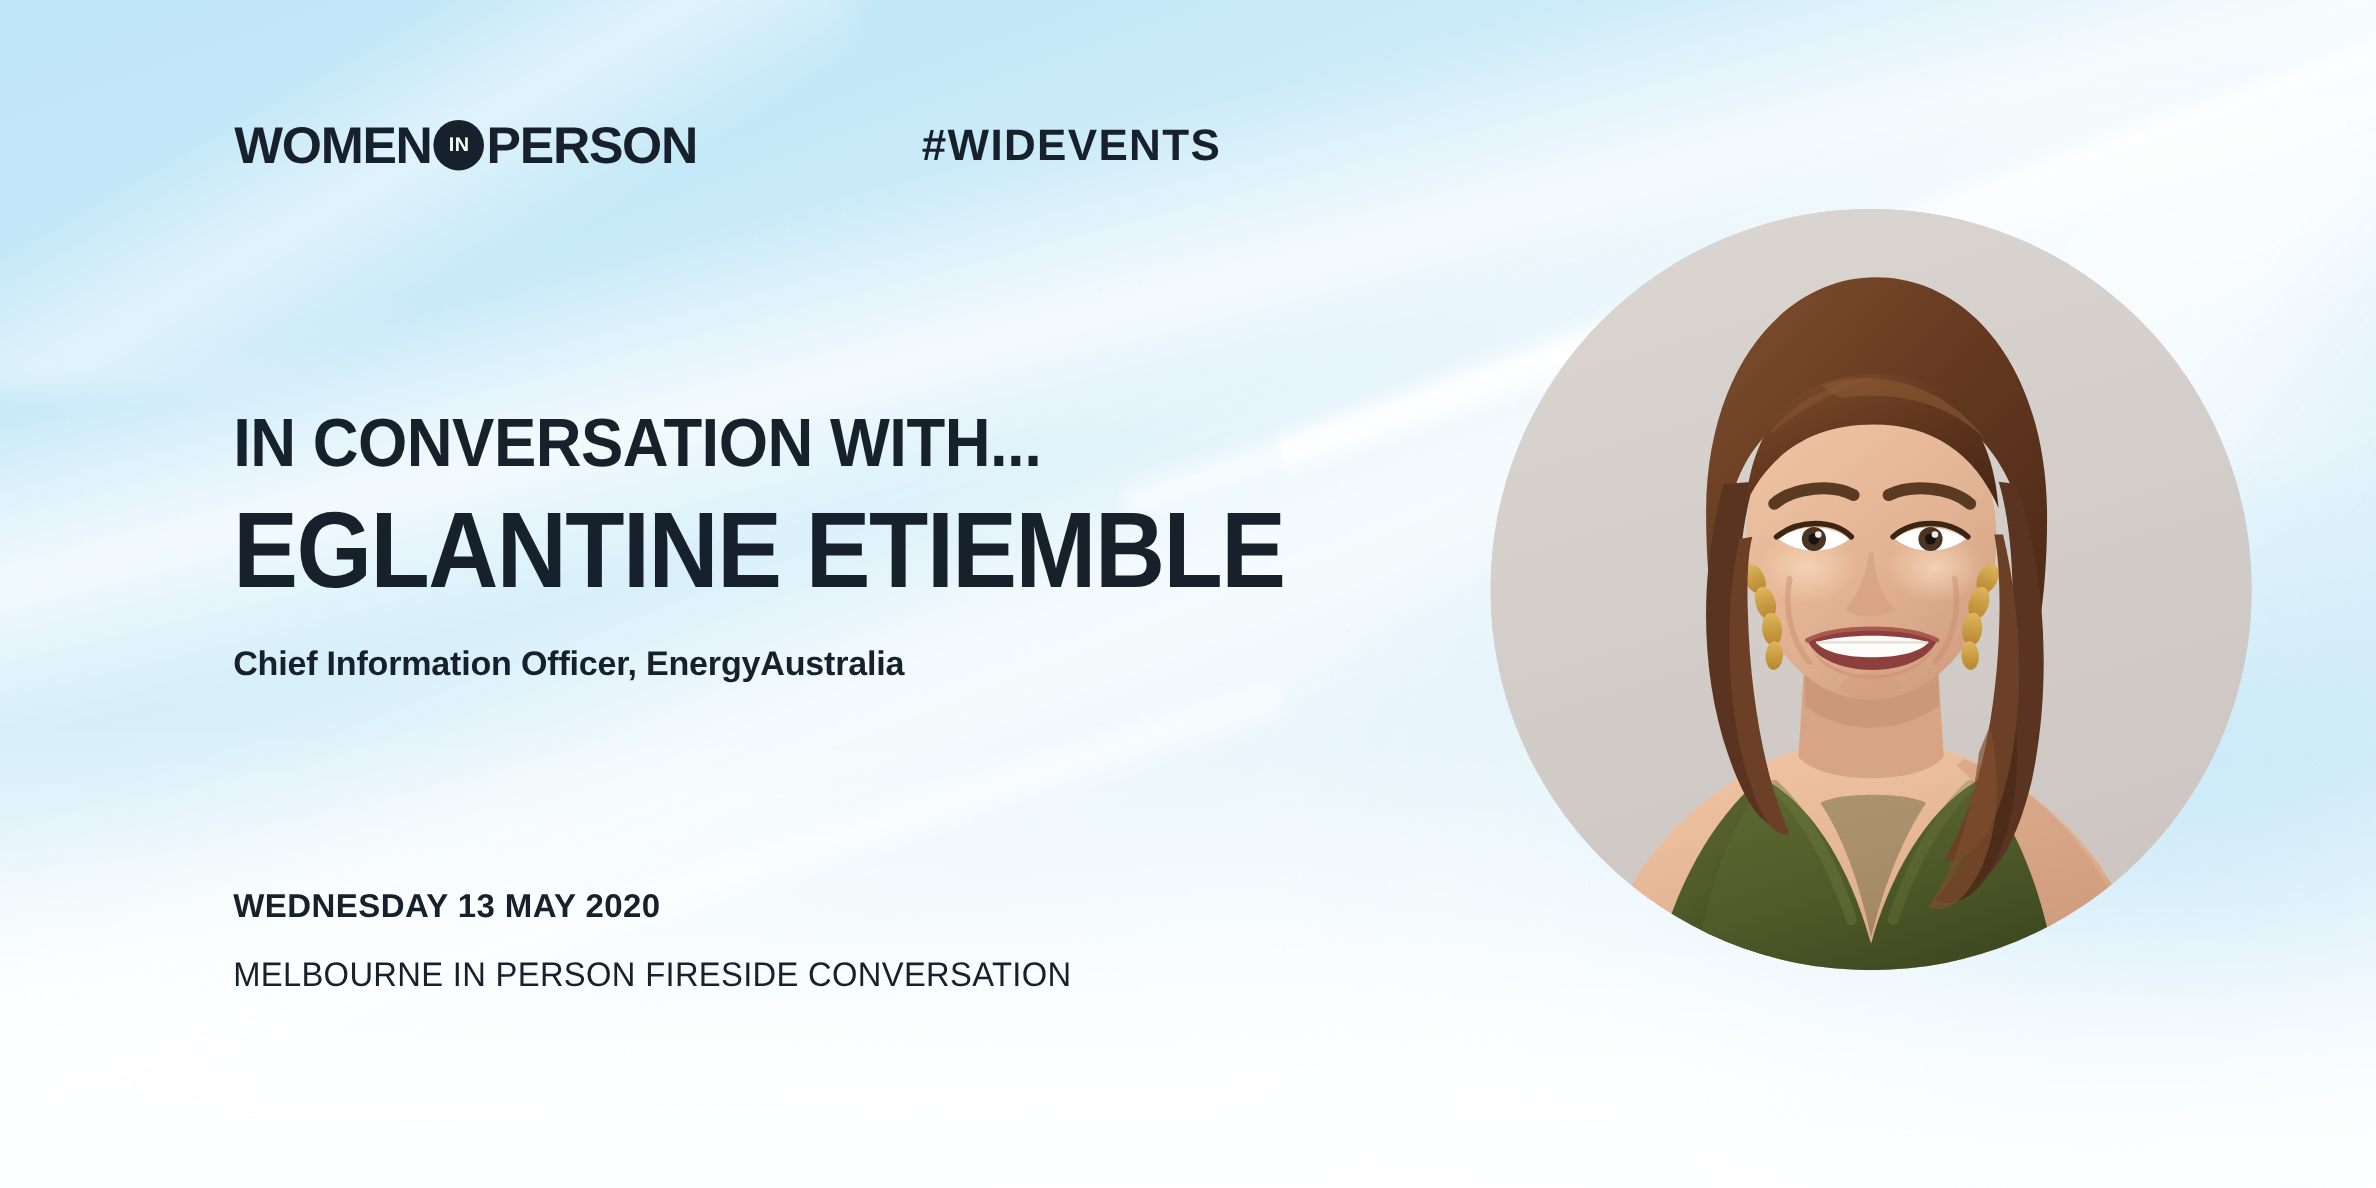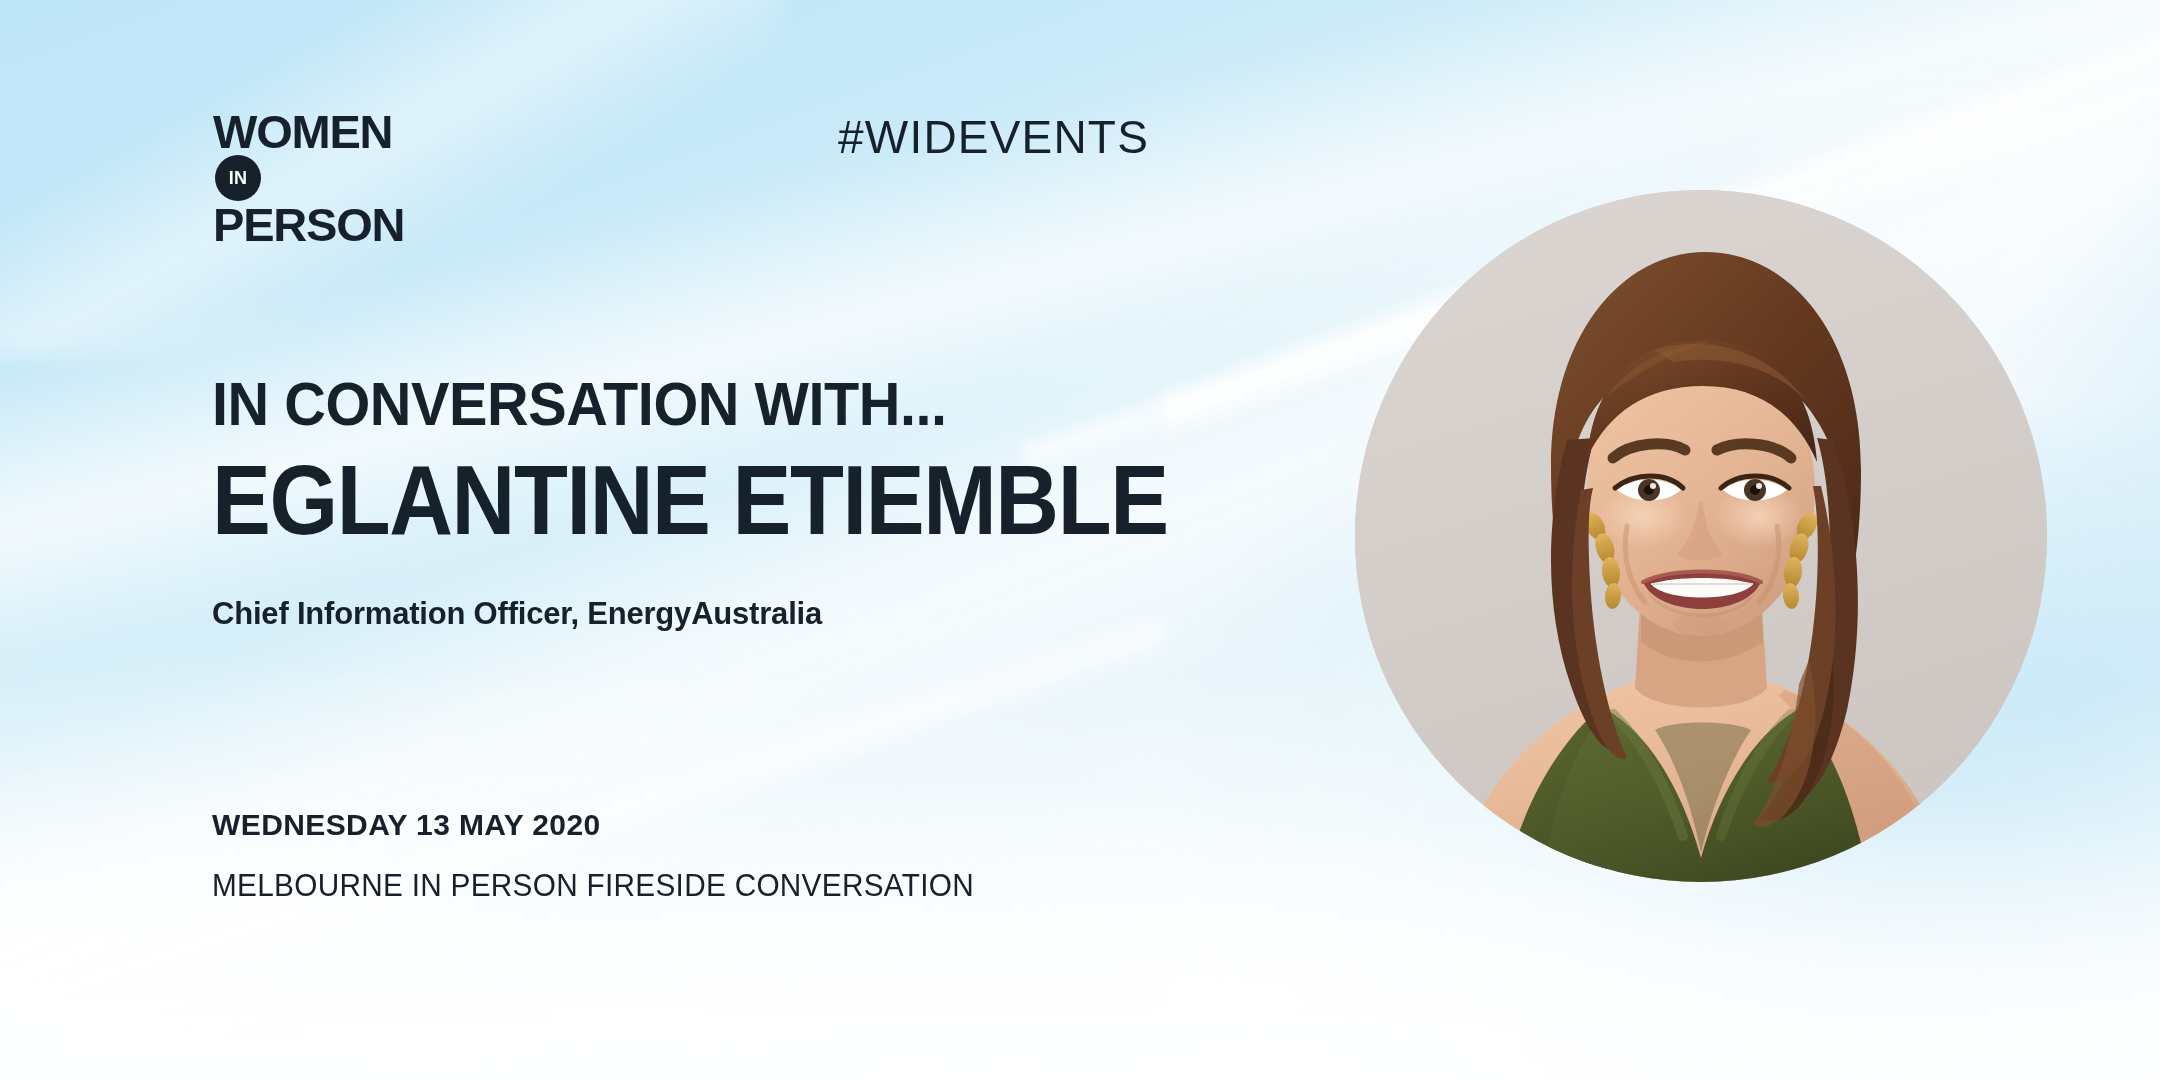--- a/index.html
+++ b/index.html
@@ -92,43 +92,42 @@
   .streak-topleft {
     left:-4%; top:-12%;
     width:40%; height:45%;
     background:linear-gradient(150deg, rgba(255,255,255,0) 40%, rgba(255,255,255,.50) 55%, rgba(255,255,255,0) 70%);
     filter:blur(12px);
   }
 
   
   #logo {
     position:absolute; left:213px; top:108px;
-    display:flex; 
+    display:flex; align-items:center;
     font-weight:700; letter-spacing:-.5px;
     color:#16212b;
-    flex-direction:column;
   }
   #logo .word {
     font-size:47px; line-height:1;
     font-weight:800;
     letter-spacing:-1.2px;
   }
   #logo .badge {
     width:46px; height:46px; border-radius:50%;
     background:#16212b; color:#ffffff;
     display:flex; align-items:center; justify-content:center;
     font-size:18px; font-weight:700; letter-spacing:.3px;
     margin:0 2px;
     flex:0 0 auto;
   }
 
   
   #hashtag {
     position:absolute; left:838px; top:110px;
-    font-size:46px; font-weight:400;
+    font-size:40px; font-weight:700;
     letter-spacing:1.2px;
     color:#16212b;
   }
 
   
   #copy { position:absolute; left:212px; top:368px; width:1150px; }
 
   #kicker {
     font-size:62px; font-weight:800;
     letter-spacing:-.5px;
@@ -139,21 +138,21 @@
   #speaker-name {
     margin-top:10px;
     font-size:98px; font-weight:800;
     letter-spacing:-1.5px;
     color:#16212b;
     transform:scaleX(.90); transform-origin:left center;
     white-space:nowrap;
     line-height:1.05;
   }
   #speaker-role {
-    margin-top:44px;
+    margin-top:34px;
     font-size:31px; font-weight:700;
     letter-spacing:-.2px;
     color:#16212b;
   }
 
   
   #details { position:absolute; left:212px; top:808px; }
   #event-date {
     font-size:30px; font-weight:700;
     letter-spacing:.4px;

